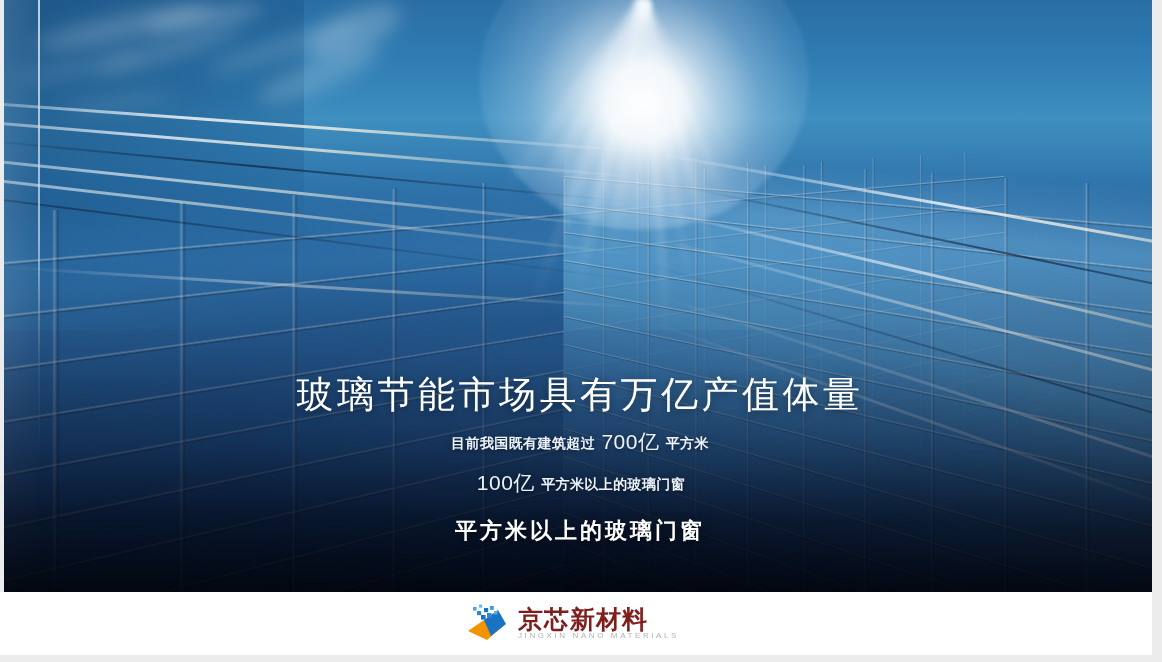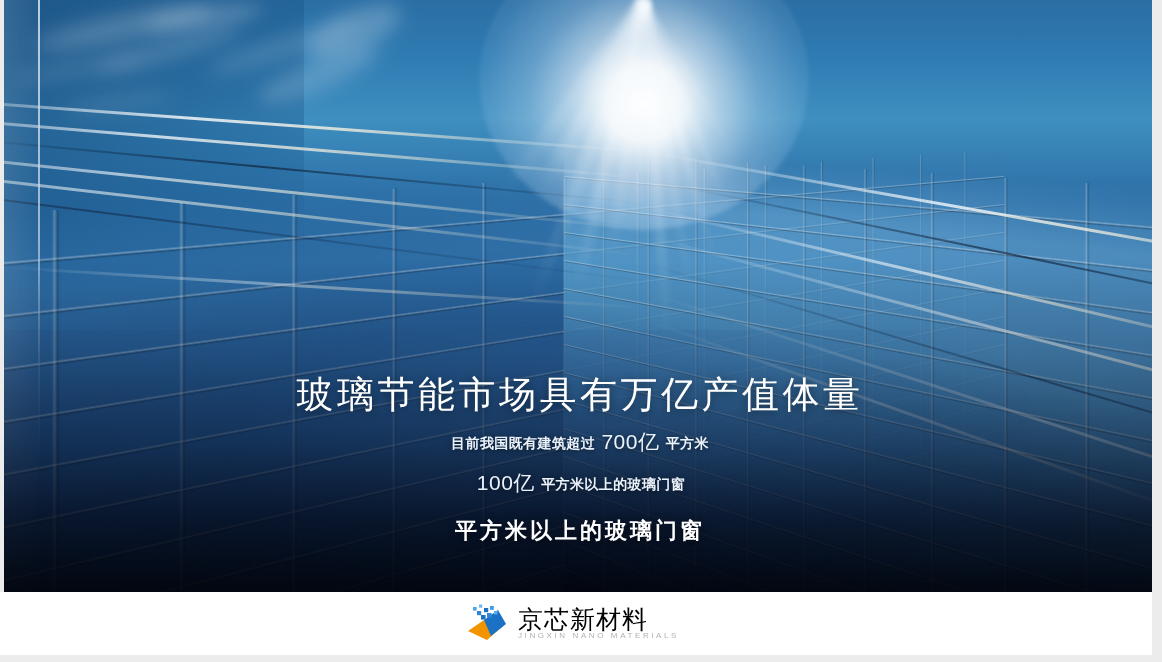--- a/index.html
+++ b/index.html
@@ -305,22 +305,22 @@
     transform: translateX(-4px);
   }
   .logo-mark {
     width: 44px;
     height: 40px;
     flex: 0 0 auto;
   }
   .logo-text { display: flex; flex-direction: column; line-height: 1; }
   .logo-cn {
     font-size: 25px;
-    font-weight: 400;
-    color: #000000;
+    font-weight: 700;
+    color: #7f1d1d;
     letter-spacing: 1px;
     font-family: "DejaVu Sans", "Liberation Sans", sans-serif;
   }
   .logo-en {
     margin-top: 0;
     font-size: 8px;
     color: #b2b2b2;
     letter-spacing: 2.6px;
     font-weight: 400;
   }

